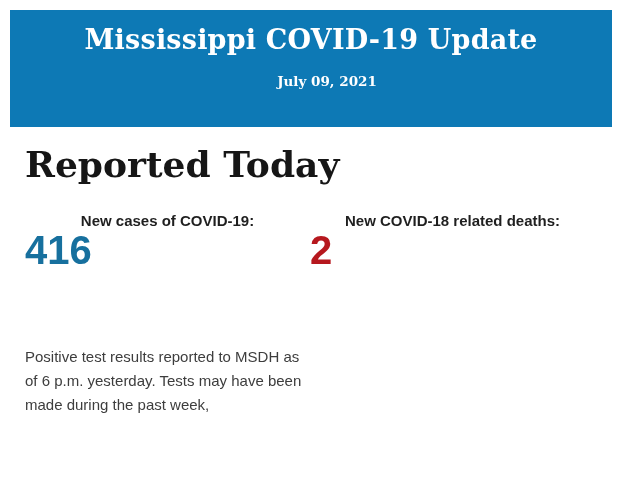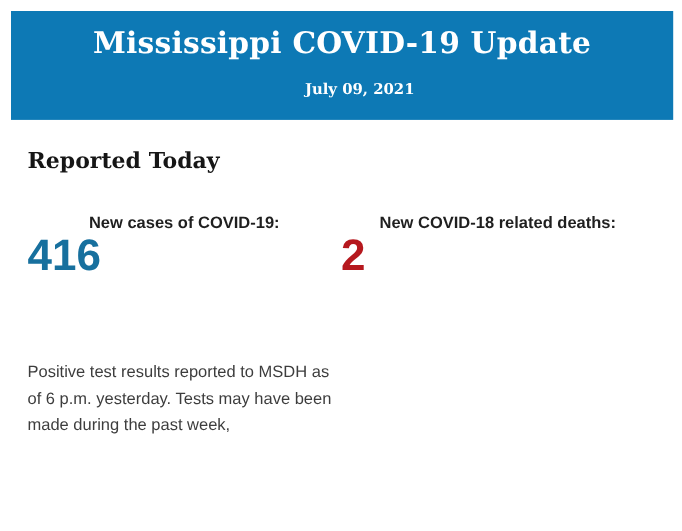--- a/index.html
+++ b/index.html
@@ -14,21 +14,21 @@
     font-family: "Liberation Sans", sans-serif;
   }
   .card {
     width: 620px;
     height: 483px;
     background: #ffffff;
     box-sizing: border-box;
   }
   .header {
     margin: 10px 8px 0 10px;
-    height: 99px;
+    height: 117px;
     background: #0d79b5;
     text-align: center;
     box-sizing: border-box;
     padding-top: 14px;
   }
   .header-title {
     margin: 0;
     color: #ffffff;
     font-family: "DejaVu Serif", "Liberation Serif", serif;
     font-weight: bold;
@@ -42,21 +42,21 @@
     font-family: "DejaVu Serif", "Liberation Serif", serif;
     font-weight: bold;
     font-size: 13.5px;
     padding-left: 32px;
   }
   .section-title {
     margin: 20px 0 0 25px;
     color: #161616;
     font-family: "DejaVu Serif", "Liberation Serif", serif;
     font-weight: bold;
-    font-size: 20px;
+    font-size: 36px;
     line-height: 34px;
   }
   .stats {
     display: grid;
     grid-template-columns: 1fr 1fr;
     padding: 0 25px;
     margin-top: 31px;
   }
   .stat-label {
     text-align: center;

